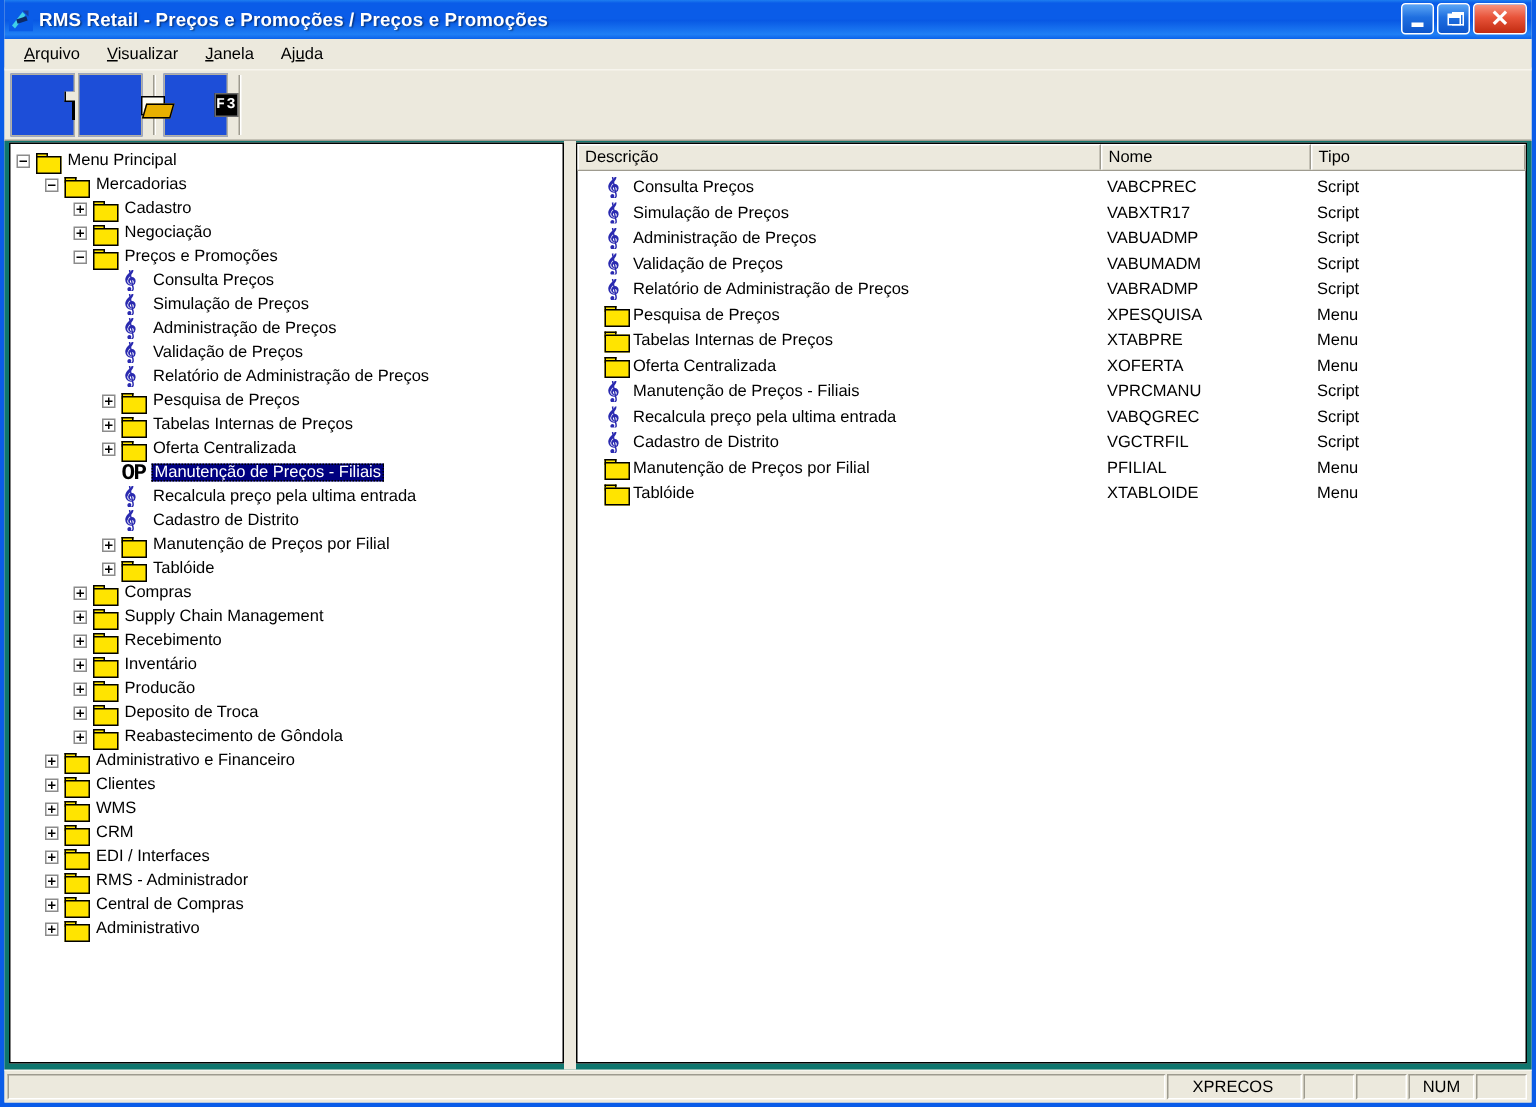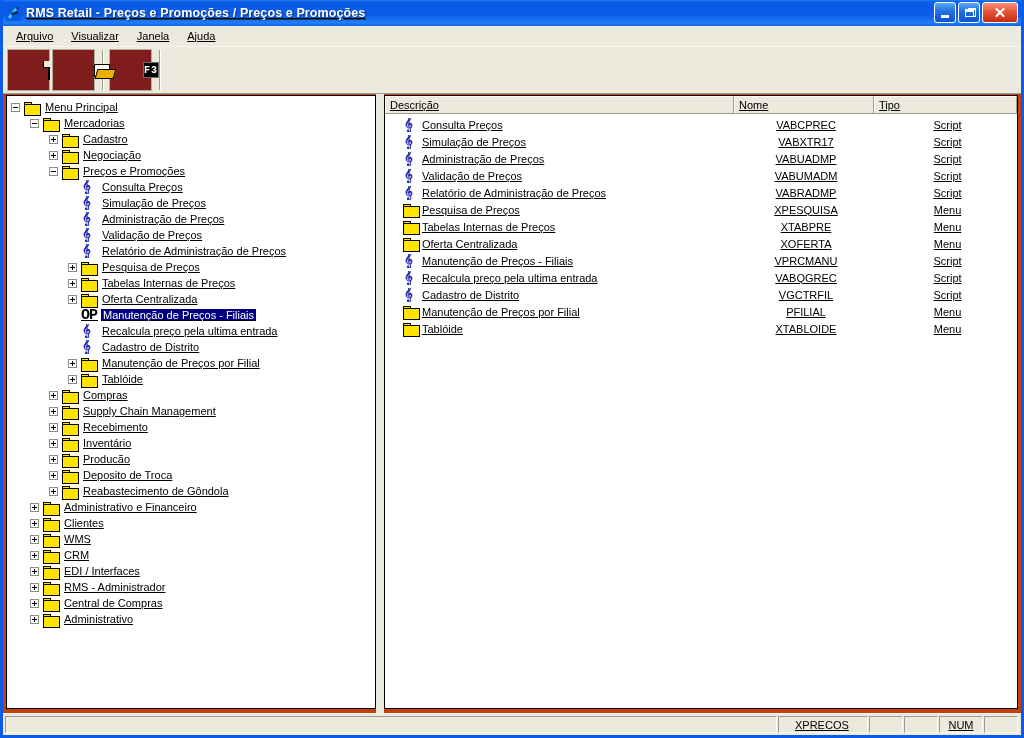--- a/index.html
+++ b/index.html
@@ -12,21 +12,21 @@
     background: #ece9dd;
   }
 
   
   #window {
     position: absolute; left: 0; top: 0;
     width: 1024px; height: 738px;
     border: 3px solid #0a5ce8;
     border-top: none;
     background: #ece9dd;
-    display: flex; flex-direction: column; text-decoration: underline;
+    display: flex; flex-direction: column;
   }
 
   
   #titlebar {
     height: 26px; flex: 0 0 26px;
     background: linear-gradient(to bottom,
         #1e7ef0 0%, #0a5ce8 8%, #0a5ce8 48%,
         #0858e4 52%, #1f7ff5 88%, #0c63ea 100%);
     display: flex; align-items: center;
     padding-left: 3px;
@@ -112,21 +112,21 @@
   .tb-btn {
     width: 42px; height: 42px;
     margin-right: 2px;
     border: 1px solid #ece9dd;
     background: #ece9dd;
     display: flex; align-items: center; justify-content: center;
     cursor: default;
   }
   .tb-btn.framed {
     border: 1px solid #b3b0a3;
-    background: #7f1d1d;
+    background: #1d4ed8;
     padding-left: 41px;
   }
   .tb-sep {
     width: 1px; height: 40px;
     border-left: 1px solid #9e9b8f;
     border-right: 1px solid #ffffff;
     margin: 0 5px;
   }
 
   
@@ -165,25 +165,24 @@
     font-size: 10px; font-weight: bold;
     display: flex; align-items: center; justify-content: center;
     border: 1px solid #6b6b6b;
     letter-spacing: 1px;
   }
 
   
   #client {
     flex: 1 1 auto;
     display: flex;
-    background: #c2410c;
+    background: #0f766e;
     padding: 0;
     min-height: 0;
     position: relative;
-    text-align: center;
   }
 
   
   #tree-pane {
     width: 370px; flex: 0 0 370px;
     background: #ffffff;
     border: 1px solid #000000;
     border-right: 1px solid #000;
     margin: 1px 0 4px 3px;
     overflow: hidden;

